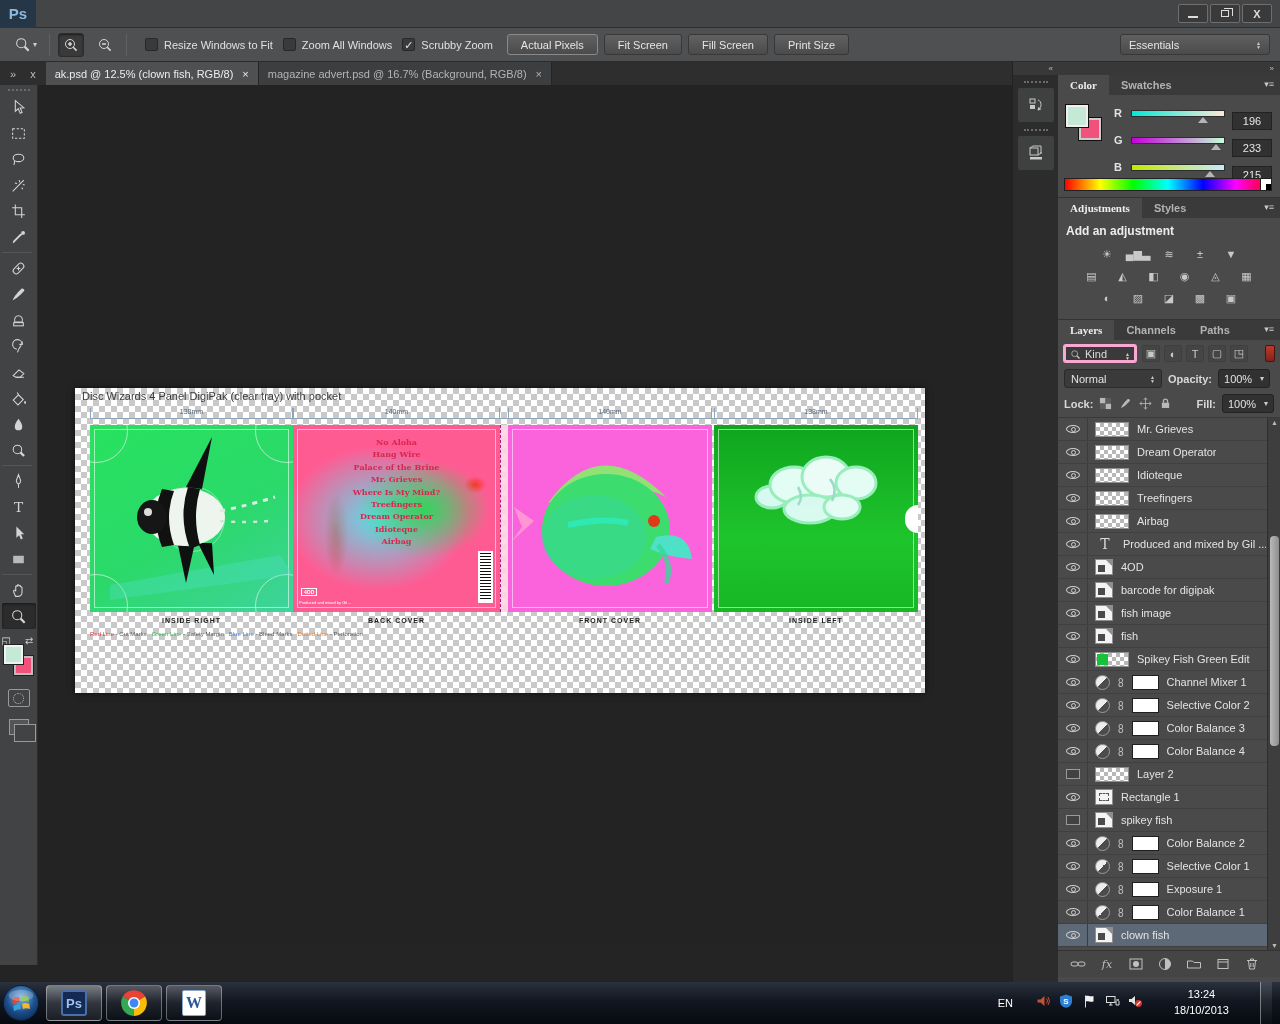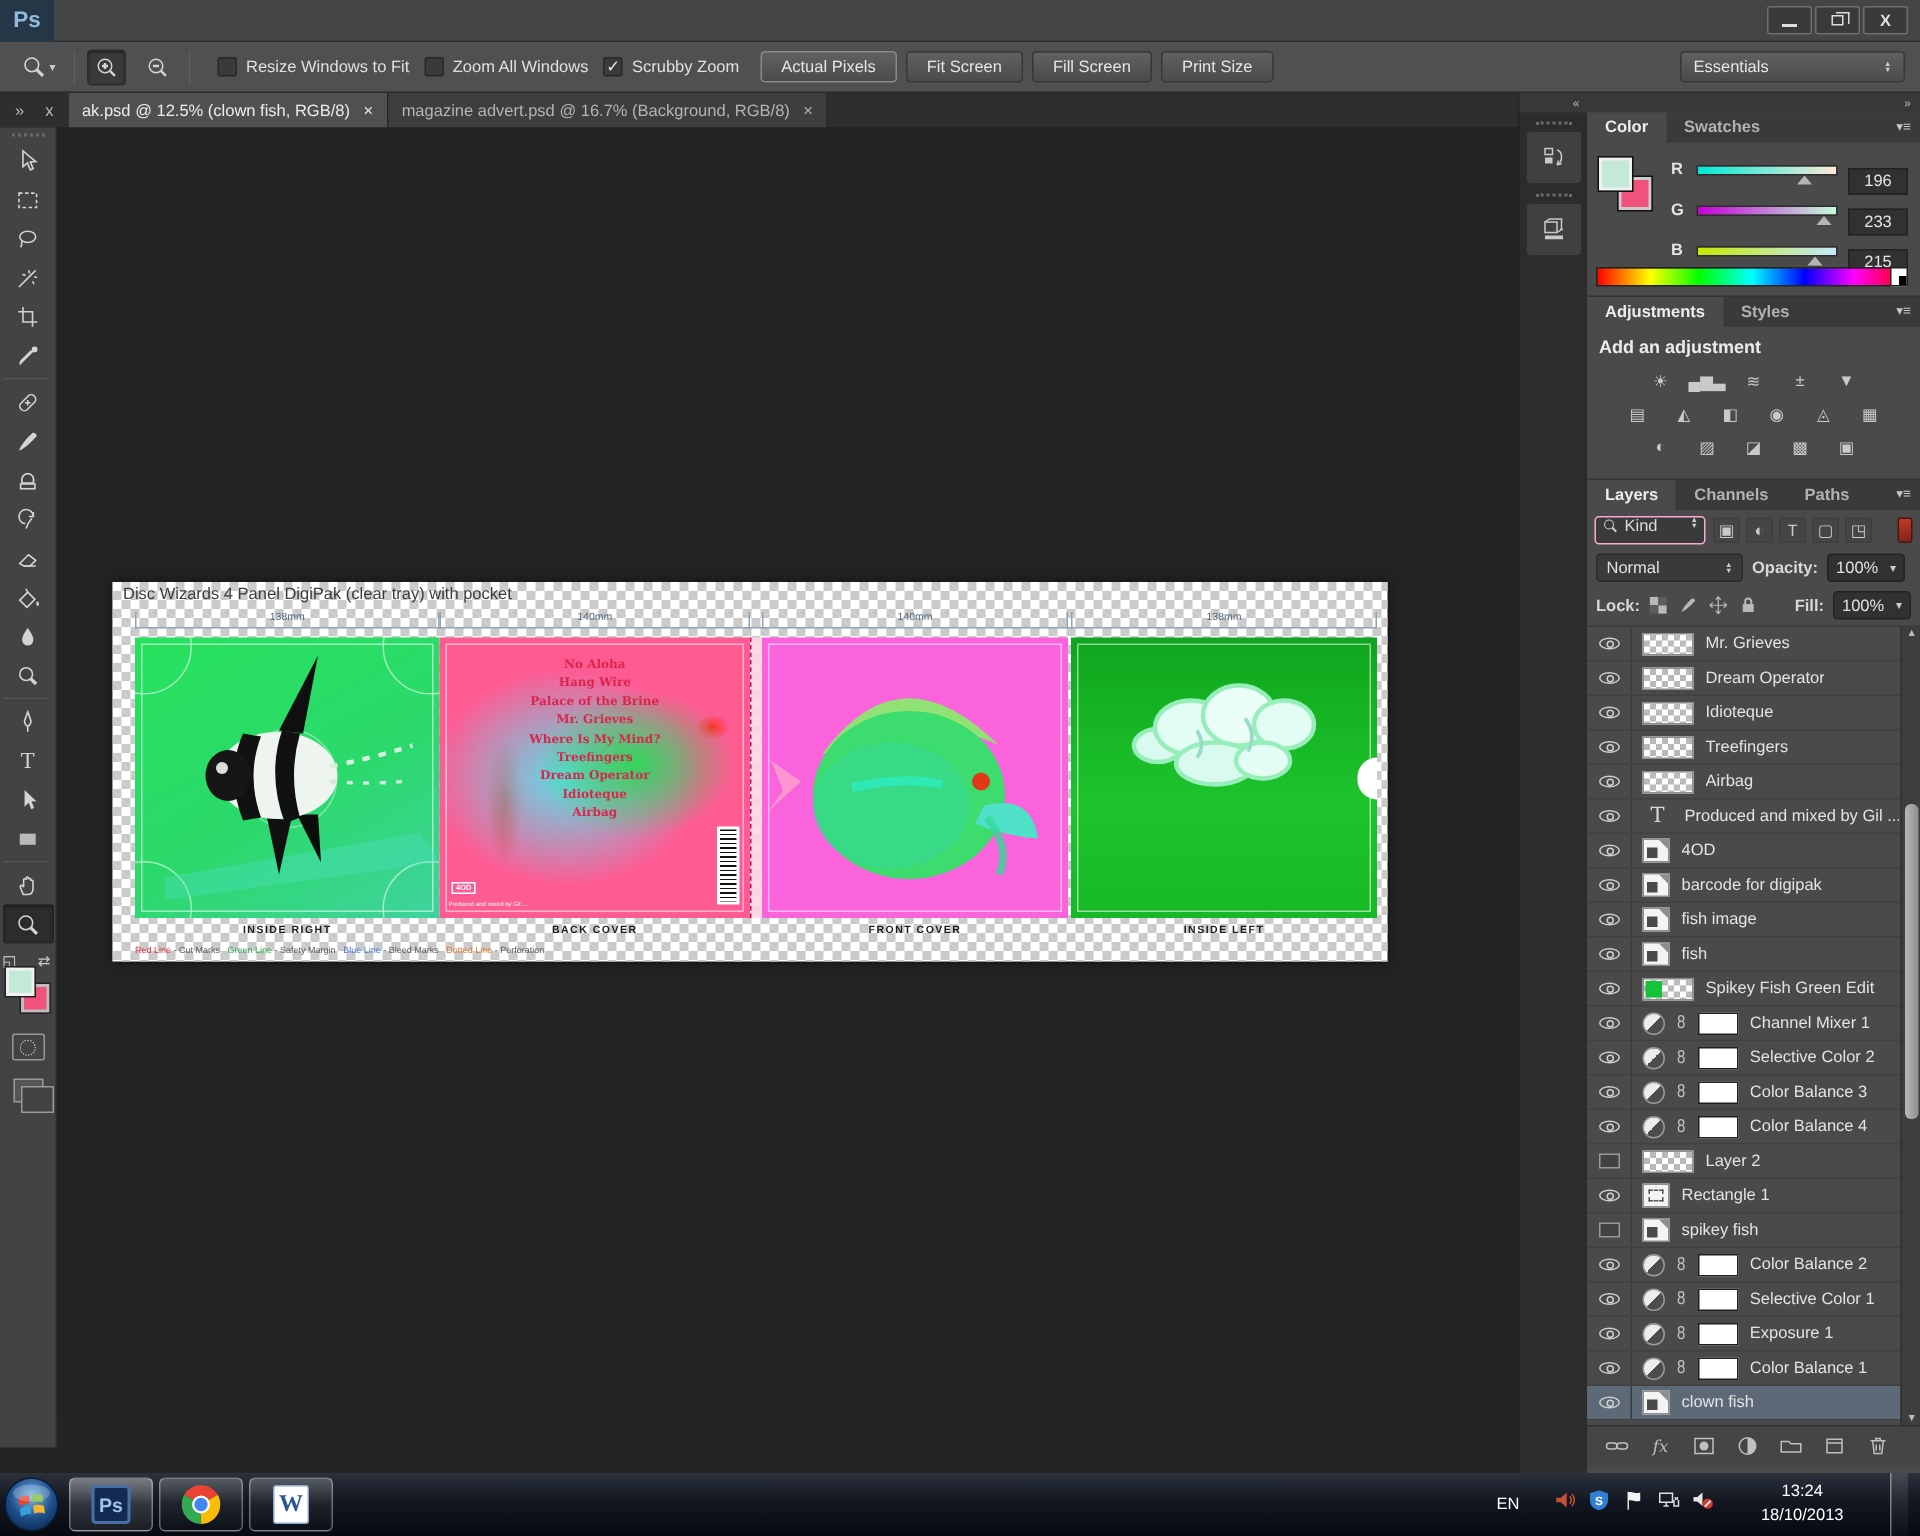--- a/index.html
+++ b/index.html
@@ -66,21 +66,21 @@
   .bgsw { position:absolute; left:12px; top:21px; width:19px; height:19px; border:2px solid #bdbdbd;
     outline:1px solid #222; }
   .qmask { width:22px; height:18px; border:1px solid #999; border-radius:2px; margin-top:10px;
     display:flex; align-items:center; justify-content:center; }
   .qmask i { width:11px; height:11px; border:1px dotted #bbb; border-radius:50%; }
   .scrmode { width:20px; height:16px; border:1px solid #999; position:relative; margin-top:12px; background:#555; }
   .scrmode:after { content:''; position:absolute; left:4px; top:4px; width:20px; height:16px; border:1px solid #999; background:#424344; }
 
   
   .canvas { position:absolute; left:38px; top:85px; width:974px; height:860px; background:#232323; }
-  .doc { position:absolute; left:37px; top:303px; width:850px; height:253px; background-color:#fff;
+  .doc { position:absolute; left:37px; top:303px; width:850px; height:305px; background-color:#fff;
     background-image:linear-gradient(45deg,#c9c9c9 25%,transparent 25%,transparent 75%,#c9c9c9 75%),
                      linear-gradient(45deg,#c9c9c9 25%,transparent 25%,transparent 75%,#c9c9c9 75%);
     background-size:12px 12px; background-position:0 0,6px 6px; box-shadow:0 0 6px rgba(0,0,0,.6); }
   .doctitle { position:absolute; left:7px; top:2px; font-size:11px; color:#3c3c3c; }
   .rulerline { position:absolute; top:30px; left:15px; width:828px; border-top:1px solid #8ea4b8; }
   .rcell { position:absolute; top:20px; height:11px; border-left:1px solid #8ea4b8; border-right:1px solid #8ea4b8;
     font-size:7px; color:#55687a; text-align:center; }
   .panel { position:absolute; top:37px; height:187px; overflow:hidden; }
   .panel:after { content:''; position:absolute; left:4px; top:4px; right:4px; bottom:4px;
     border:1px solid rgba(255,255,255,.55); pointer-events:none; }
@@ -117,21 +117,21 @@
   .striphead { height:13px; color:#bbb; font-size:8px; text-align:right; padding:2px 5px; background:#383838; }
   .stripbtn { width:38px; height:36px; margin:4px auto 0; background:#3f4040; border:1px solid #2d2d2d;
     border-radius:3px; display:flex; align-items:center; justify-content:center; }
   .sgrip { width:24px; border-top:2px dotted #6b6b6b; margin:6px auto 0; }
 
   
   .dock { position:absolute; left:1058px; top:62px; width:222px; height:920px; background:#4a4a4b; }
   .dockhead { height:13px; background:#383838; color:#bbb; font-size:8px; text-align:right; padding:2px 6px; }
   .ptabs { height:20px; background:#3a3a3a; display:flex; position:relative; }
   .ptab { padding:0 12px; line-height:20px; font-size:11px; font-weight:bold; color:#b2b2b2; }
-  .ptab.act { background:#4a4a4b; color:#ededed; }
+  .ptab.act { background:#4a4a4b; color:#ededed;font-family:Liberation Serif, serif; }
   .pmenu { position:absolute; right:6px; top:4px; color:#c8c8c8; font-size:9px; }
   .section { position:absolute; left:0; width:222px; }
   #colorpanel { top:13px; height:121px; }
   #adjpanel { top:135px; height:121px; border-top:1px solid #333; }
   #layerspanel { top:257px; height:663px; border-top:1px solid #333; }
 
   .colorbody { position:relative; height:100px; }
   .cswatches { position:absolute; left:8px; top:10px; width:40px; height:40px; }
   .cfg { position:absolute; left:0; top:0; width:22px; height:22px; border:2px solid #f0f0f0; outline:1px solid #111; z-index:2; }
   .cbg { position:absolute; left:13px; top:13px; width:22px; height:22px; border:2px solid #ccc; outline:1px solid #111; }
@@ -148,22 +148,22 @@
   .spectrum { position:absolute; left:6px; right:8px; bottom:4px; height:13px; border:1px solid #222;
     background:linear-gradient(to right,#f00,#ff0 17%,#0f0 33%,#0ff 50%,#00f 67%,#f0f 83%,#f00); }
   .speccap { position:absolute; right:-1px; top:-1px; width:12px; height:13px; background:#fff; border:1px solid #222; }
   .speccap:after { content:''; position:absolute; right:0; bottom:0; width:5px; height:6px; background:#000; }
 
   .adjhead { font-size:12px; font-weight:bold; color:#ececec; padding:6px 8px 2px; }
   .adjrow { display:flex; justify-content:center; gap:9px; margin-top:6px; }
   .adjicon { width:22px; height:16px; color:#c9c9c9; font-size:11px; display:flex; align-items:center; justify-content:center; }
 
   .krow { display:flex; align-items:center; gap:5px; padding:4px 5px; }
-  .kindbox { width:74px; height:19px; background:#3a3a3a; border:1px solid #f9a8d4; border-radius:3px;
-    display:flex; align-items:flex-start; gap:4px; padding:0 4px; color:#ddd; font-size:11px; }
+  .kindbox { width:74px; height:19px; background:#3a3a3a; border:3px solid #f9a8d4; border-radius:3px;
+    display:flex; align-items:flex-end; gap:4px; padding:0 4px; color:#ddd; font-size:11px; }
   .kfilter { width:18px; height:17px; display:flex; align-items:center; justify-content:center;
     color:#c9c9c9; font-size:11px; border:1px solid #3f3f3f; border-radius:2px; background:#454545; }
   .redtoggle { margin-left:auto; width:10px; height:17px; background:linear-gradient(#c0392b,#7e241a);
     border:1px solid #4f120c; border-radius:2px; }
   .blendrow, .lockrow { display:flex; align-items:center; gap:6px; padding:2px 6px 4px; }
   .ddown { width:98px; height:19px; background:#3a3a3a; border:1px solid #2a2a2a; border-radius:3px;
     display:flex; align-items:center; justify-content:space-between; padding:0 6px; color:#e2e2e2; font-size:11px; }
   .flabel { font-size:11px; font-weight:bold; color:#d8d8d8; }
   .valbox { width:52px; height:19px; background:#313131; border:1px solid #232323; border-radius:3px;
     display:flex; align-items:center; justify-content:space-between; padding:0 5px; color:#e2e2e2; font-size:11px; }

